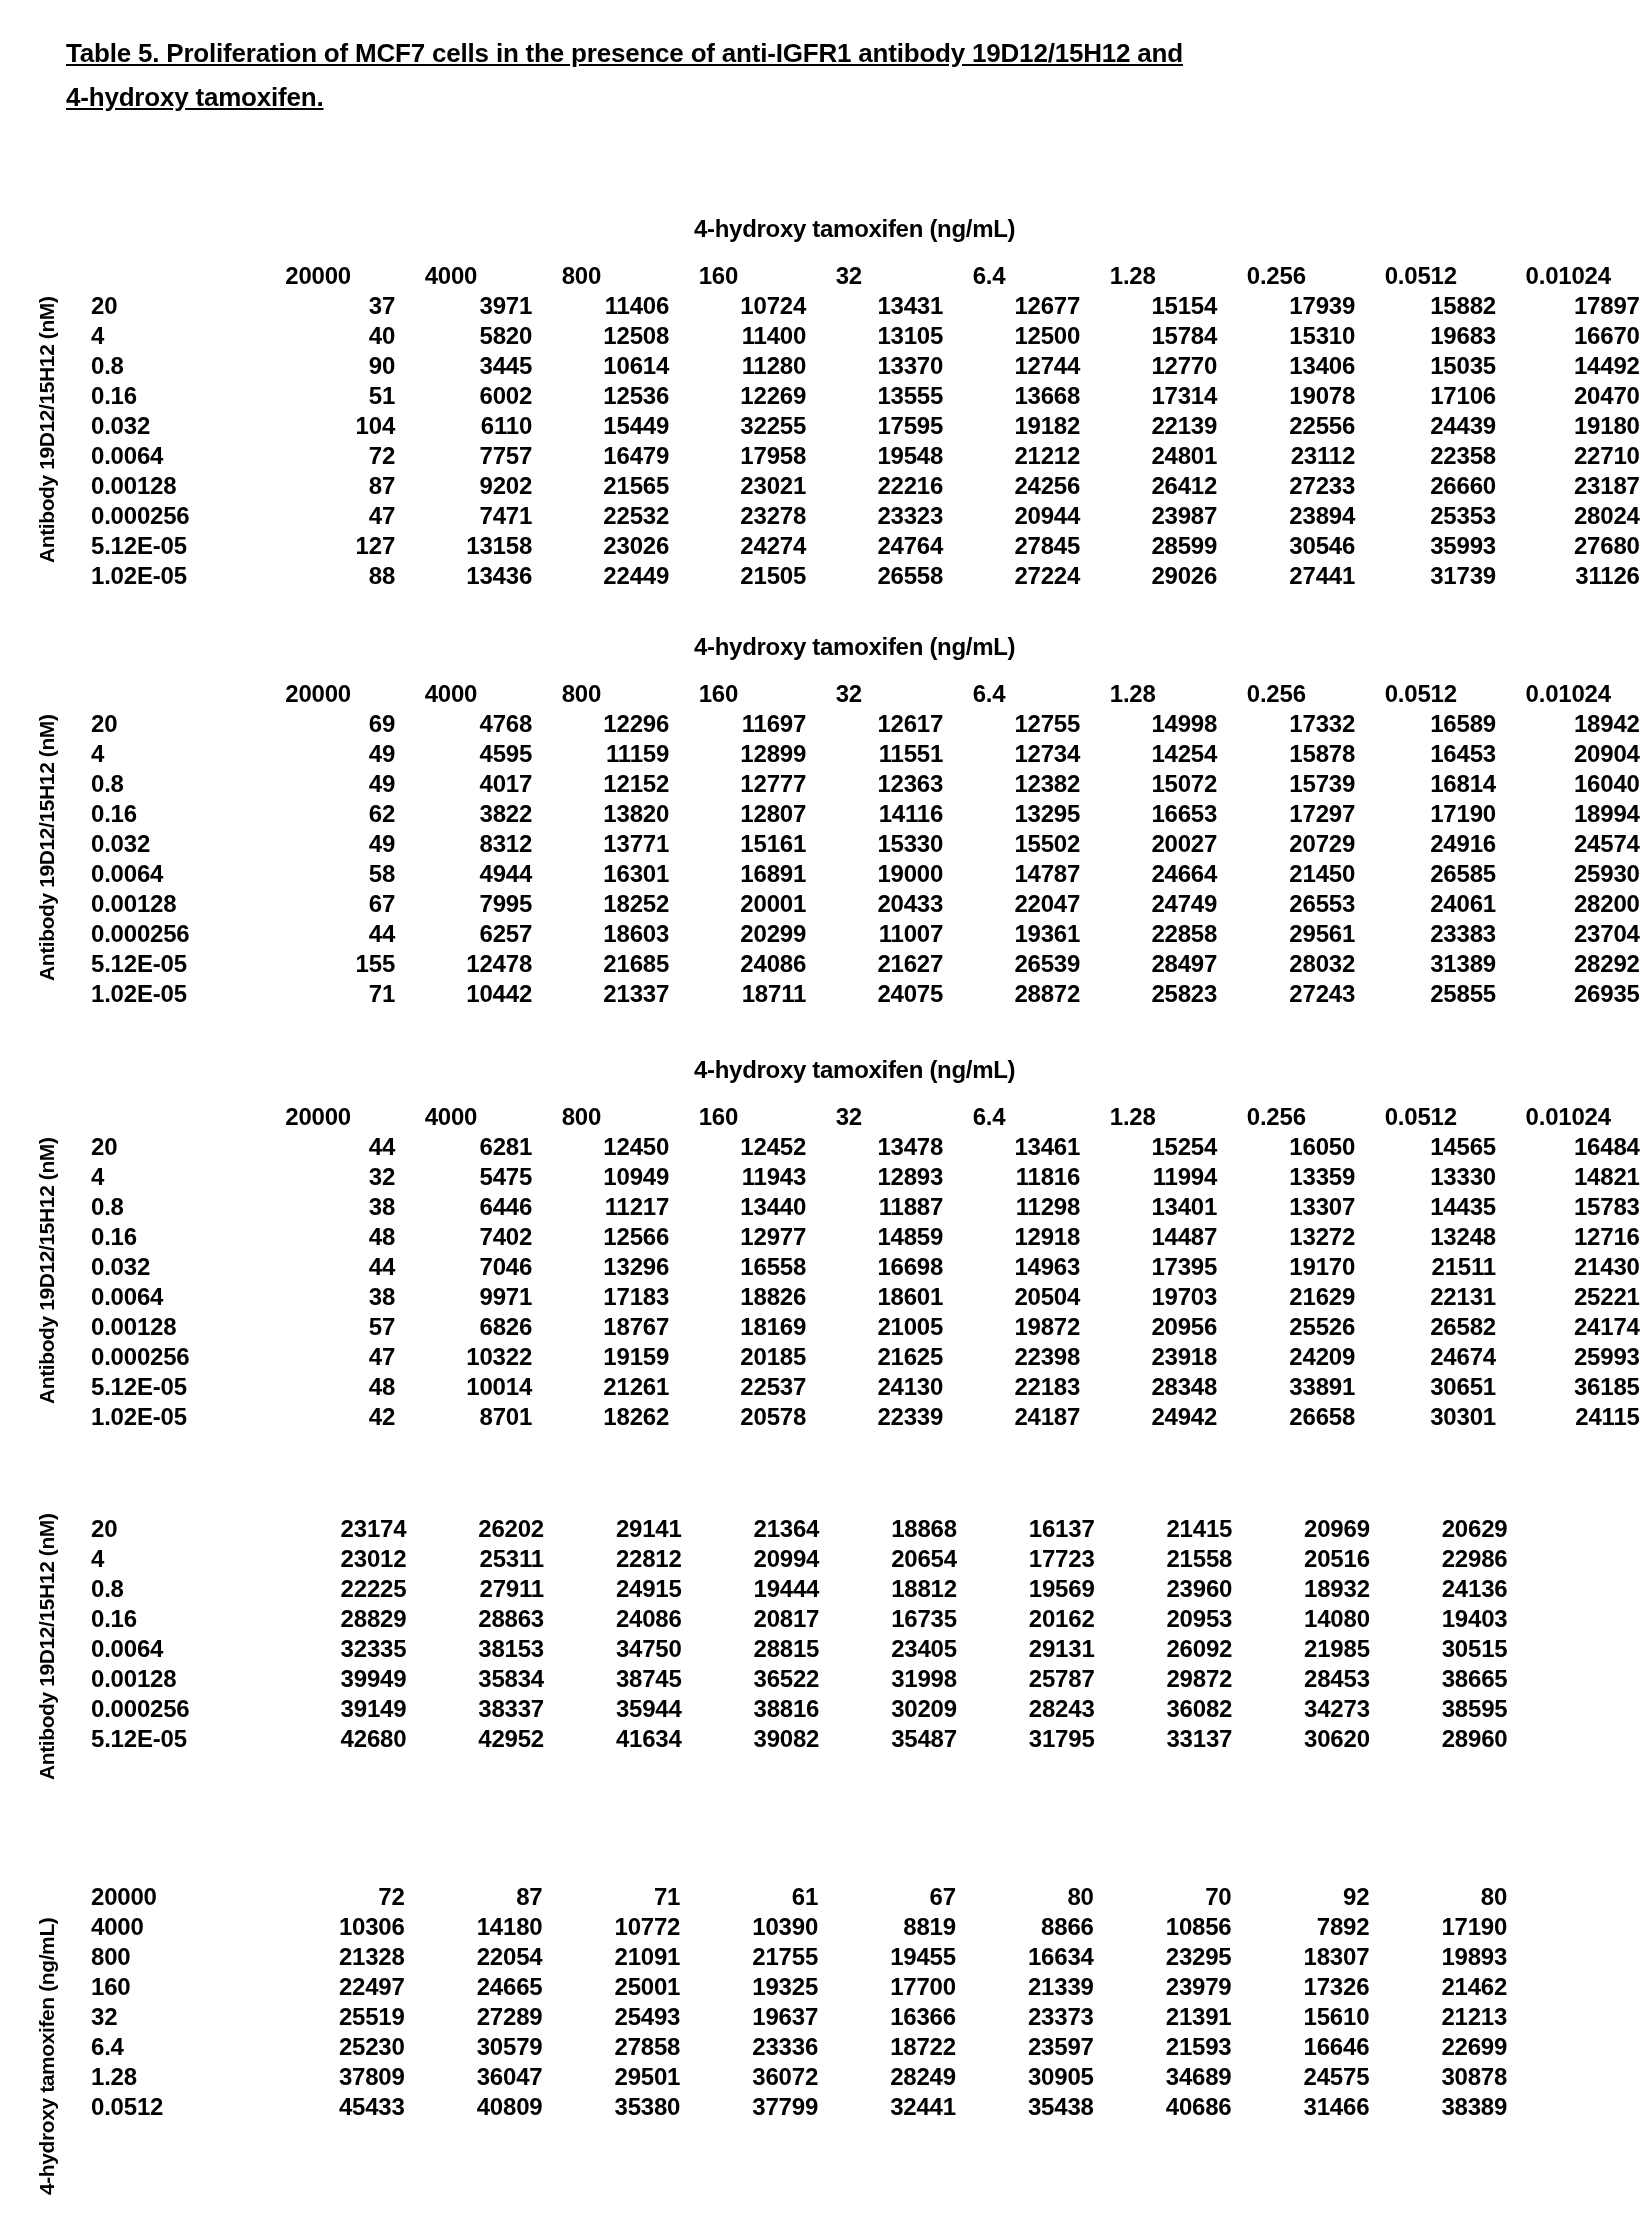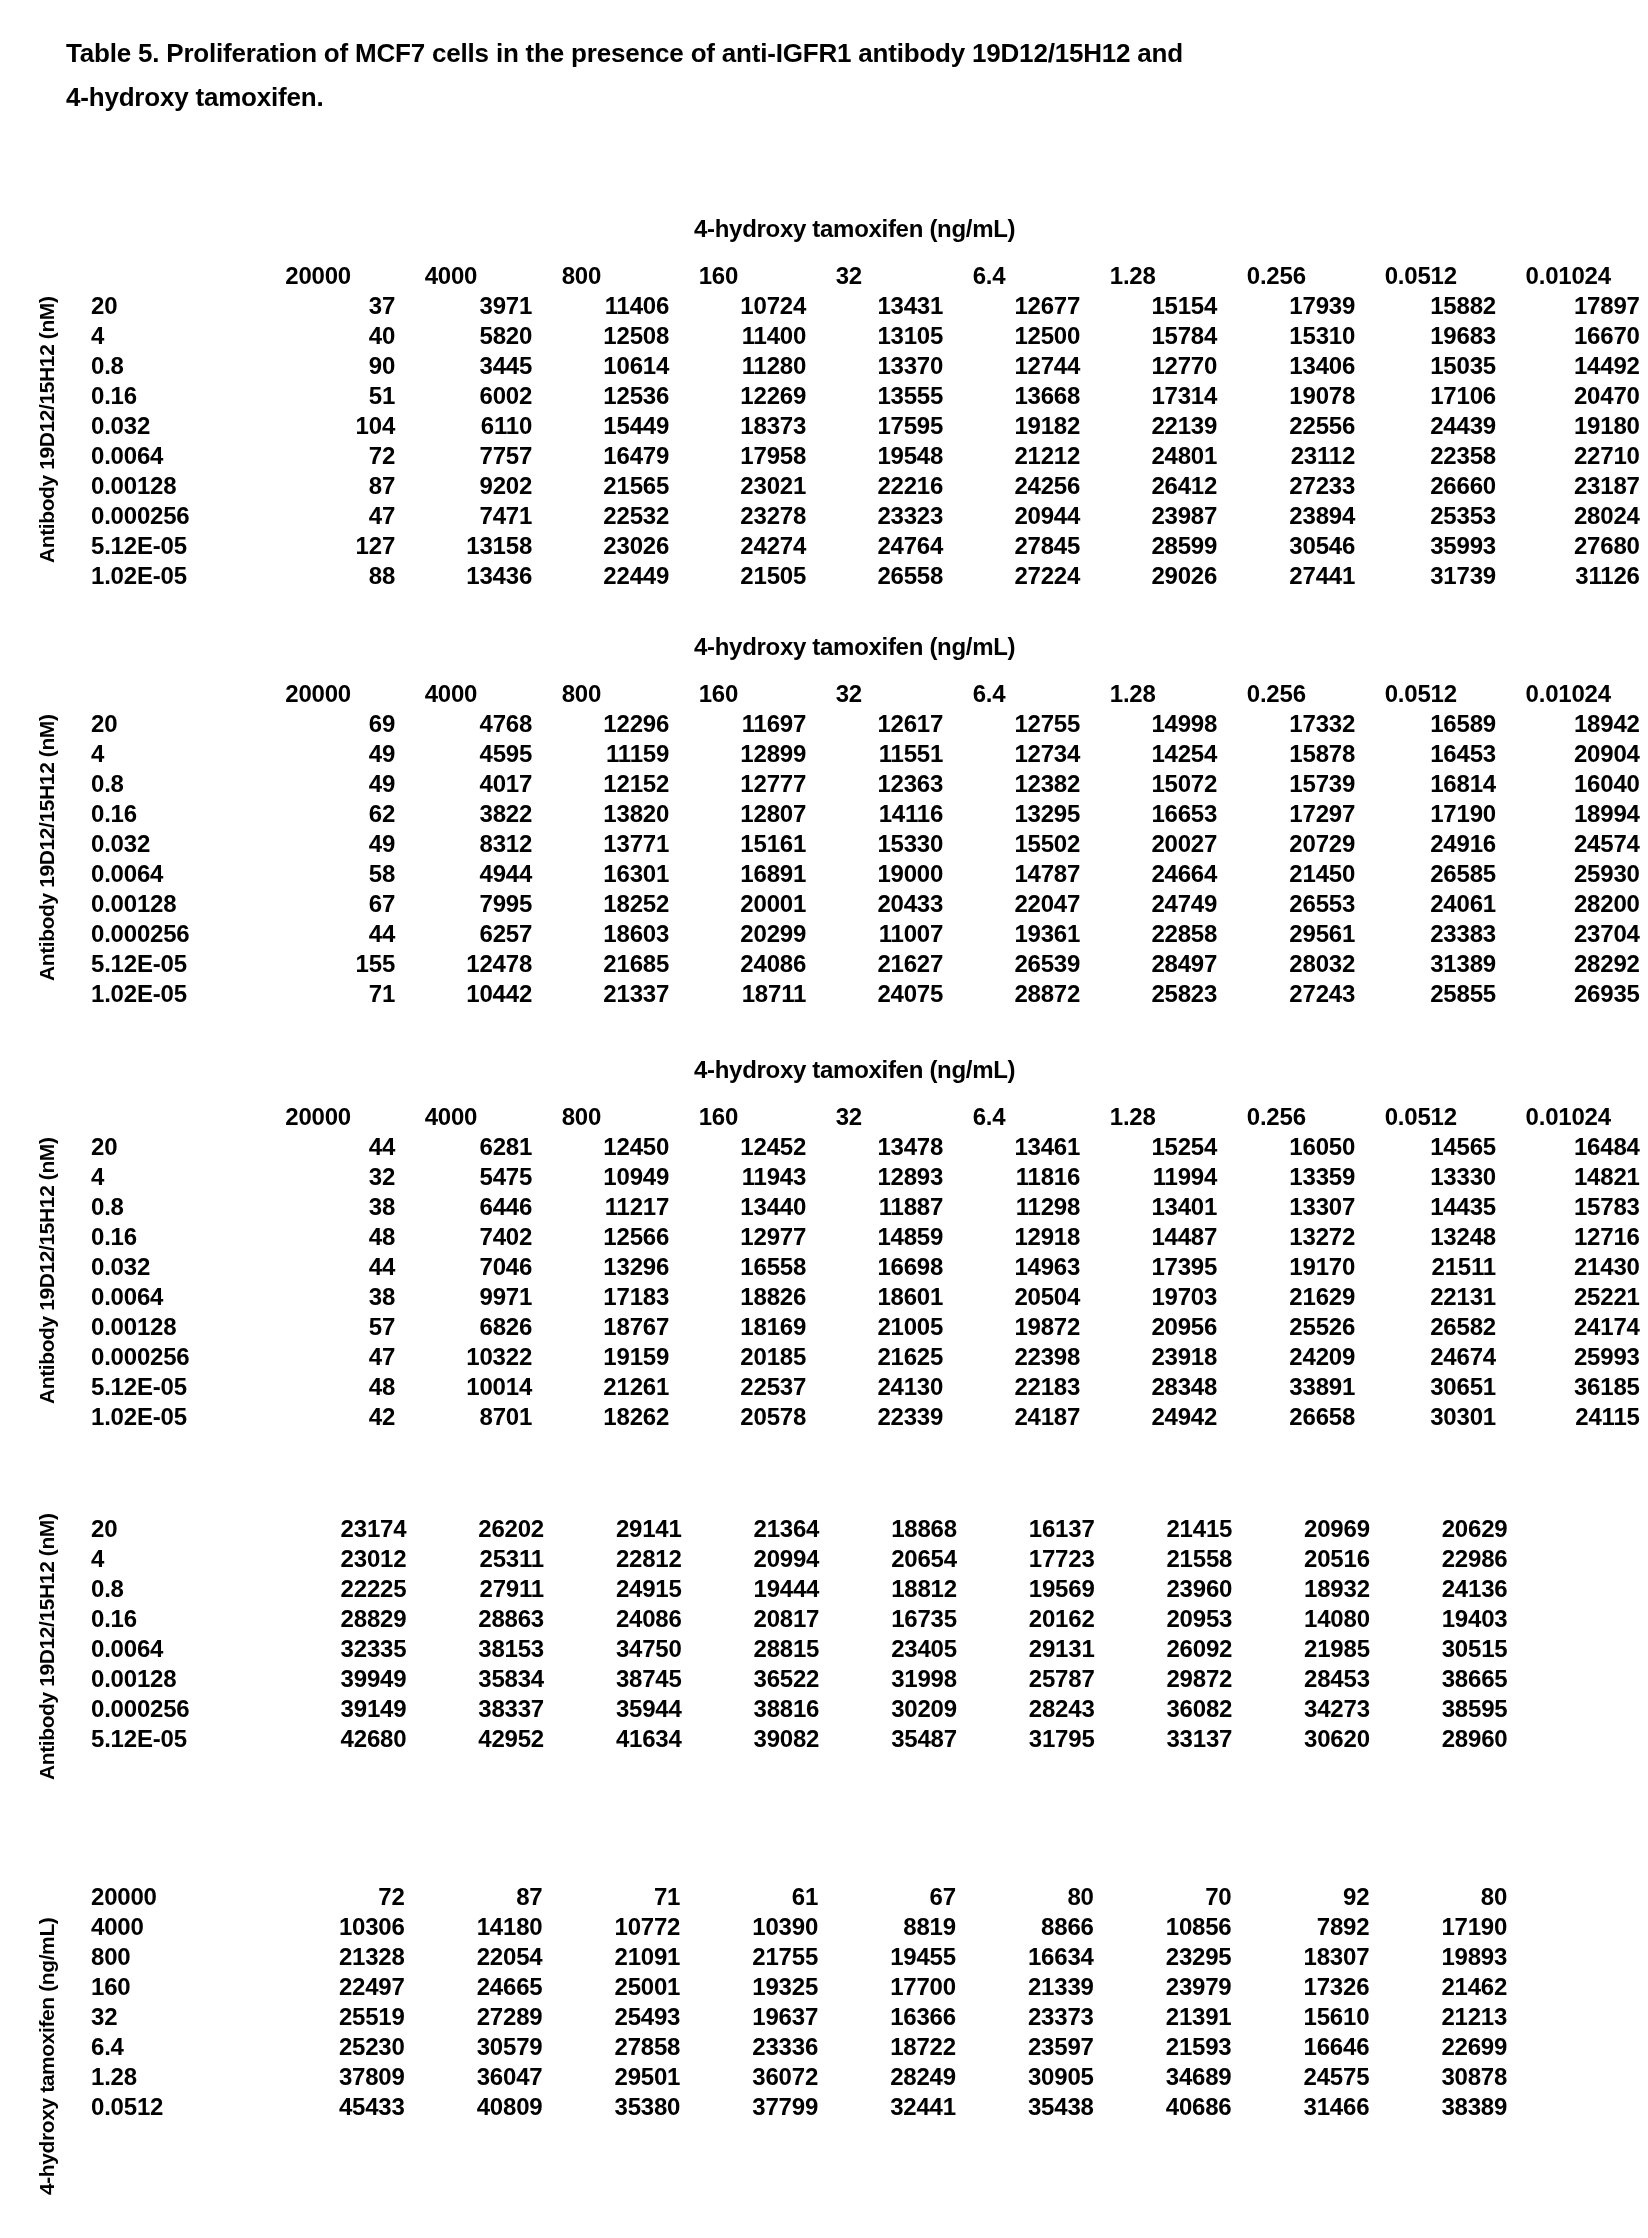--- a/index.html
+++ b/index.html
@@ -26,20 +26,21 @@
   
   .title-block {
     position: absolute;
     left: 66px;
     top: 30.5px;
     width: 1514px;
     font-weight: bold;
     font-size: 26px;
     line-height: 44px;
     letter-spacing: -0.2px;
+    text-decoration: underline;
   }
   .title-line { display: block; white-space: pre; }
 
   
   .tbl-block {
     position: absolute;
     left: 0;
     width: 1649px;
   }
 
@@ -190,21 +191,21 @@
             <td class="val">17314</td>
             <td class="val">19078</td>
             <td class="val">17106</td>
             <td class="val">20470</td>
           </tr>
           <tr>
             <td class="rlab">0.032</td>
             <td class="val">104</td>
             <td class="val">6110</td>
             <td class="val">15449</td>
-            <td class="val">18373</td>
+            <td class="val">32255</td>
             <td class="val">17595</td>
             <td class="val">19182</td>
             <td class="val">22139</td>
             <td class="val">22556</td>
             <td class="val">24439</td>
             <td class="val">19180</td>
           </tr>
           <tr>
             <td class="rlab">0.0064</td>
             <td class="val">72</td>

